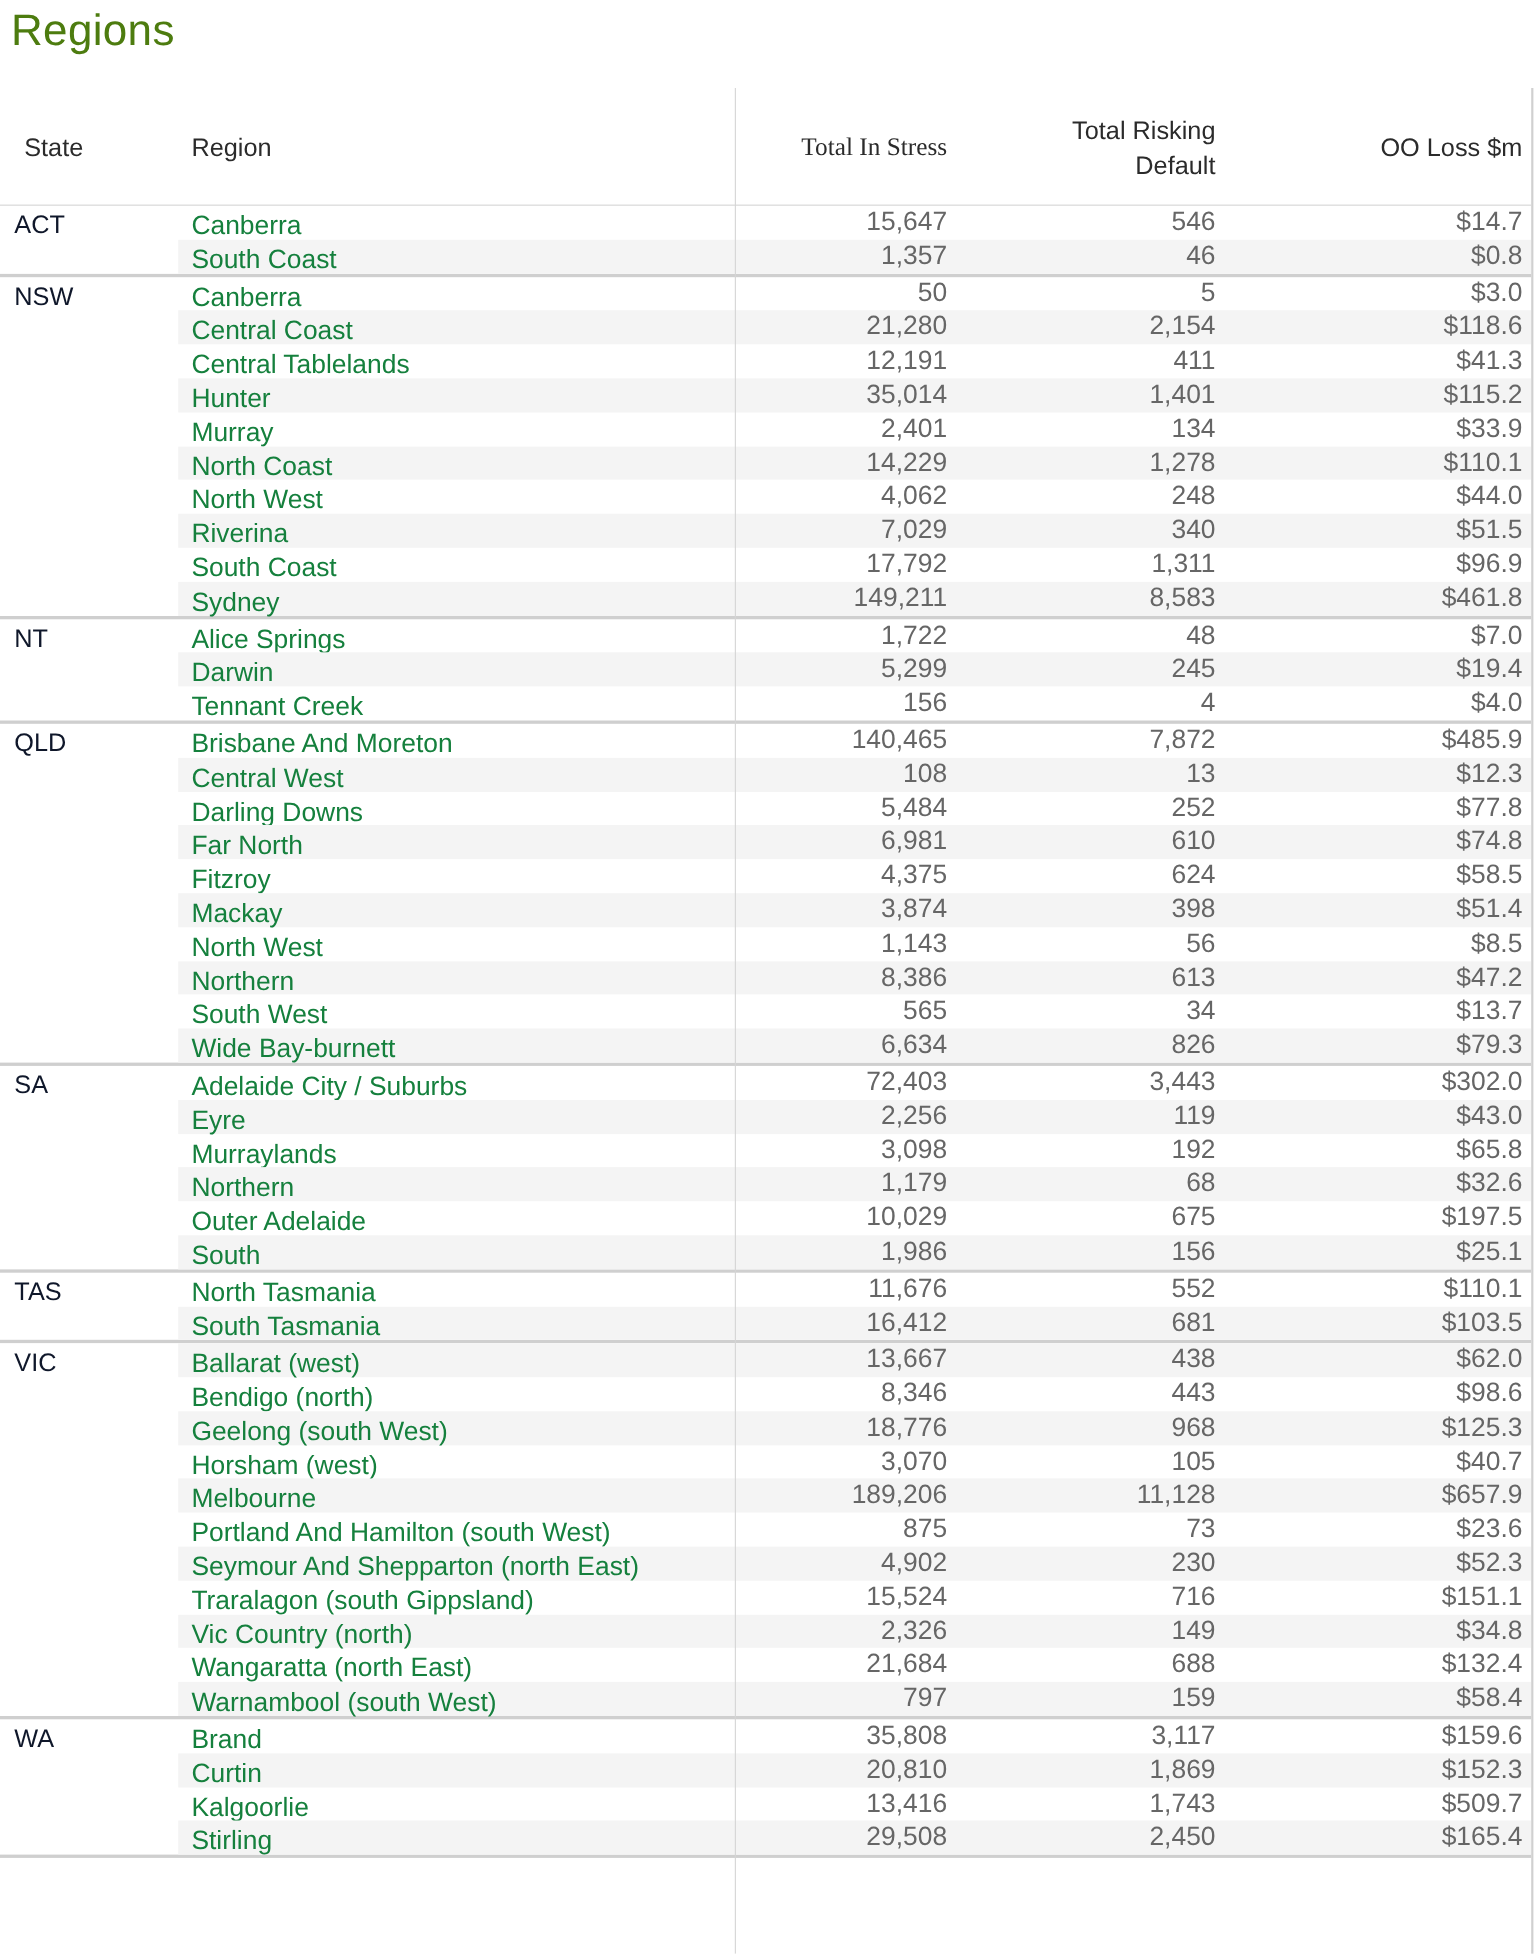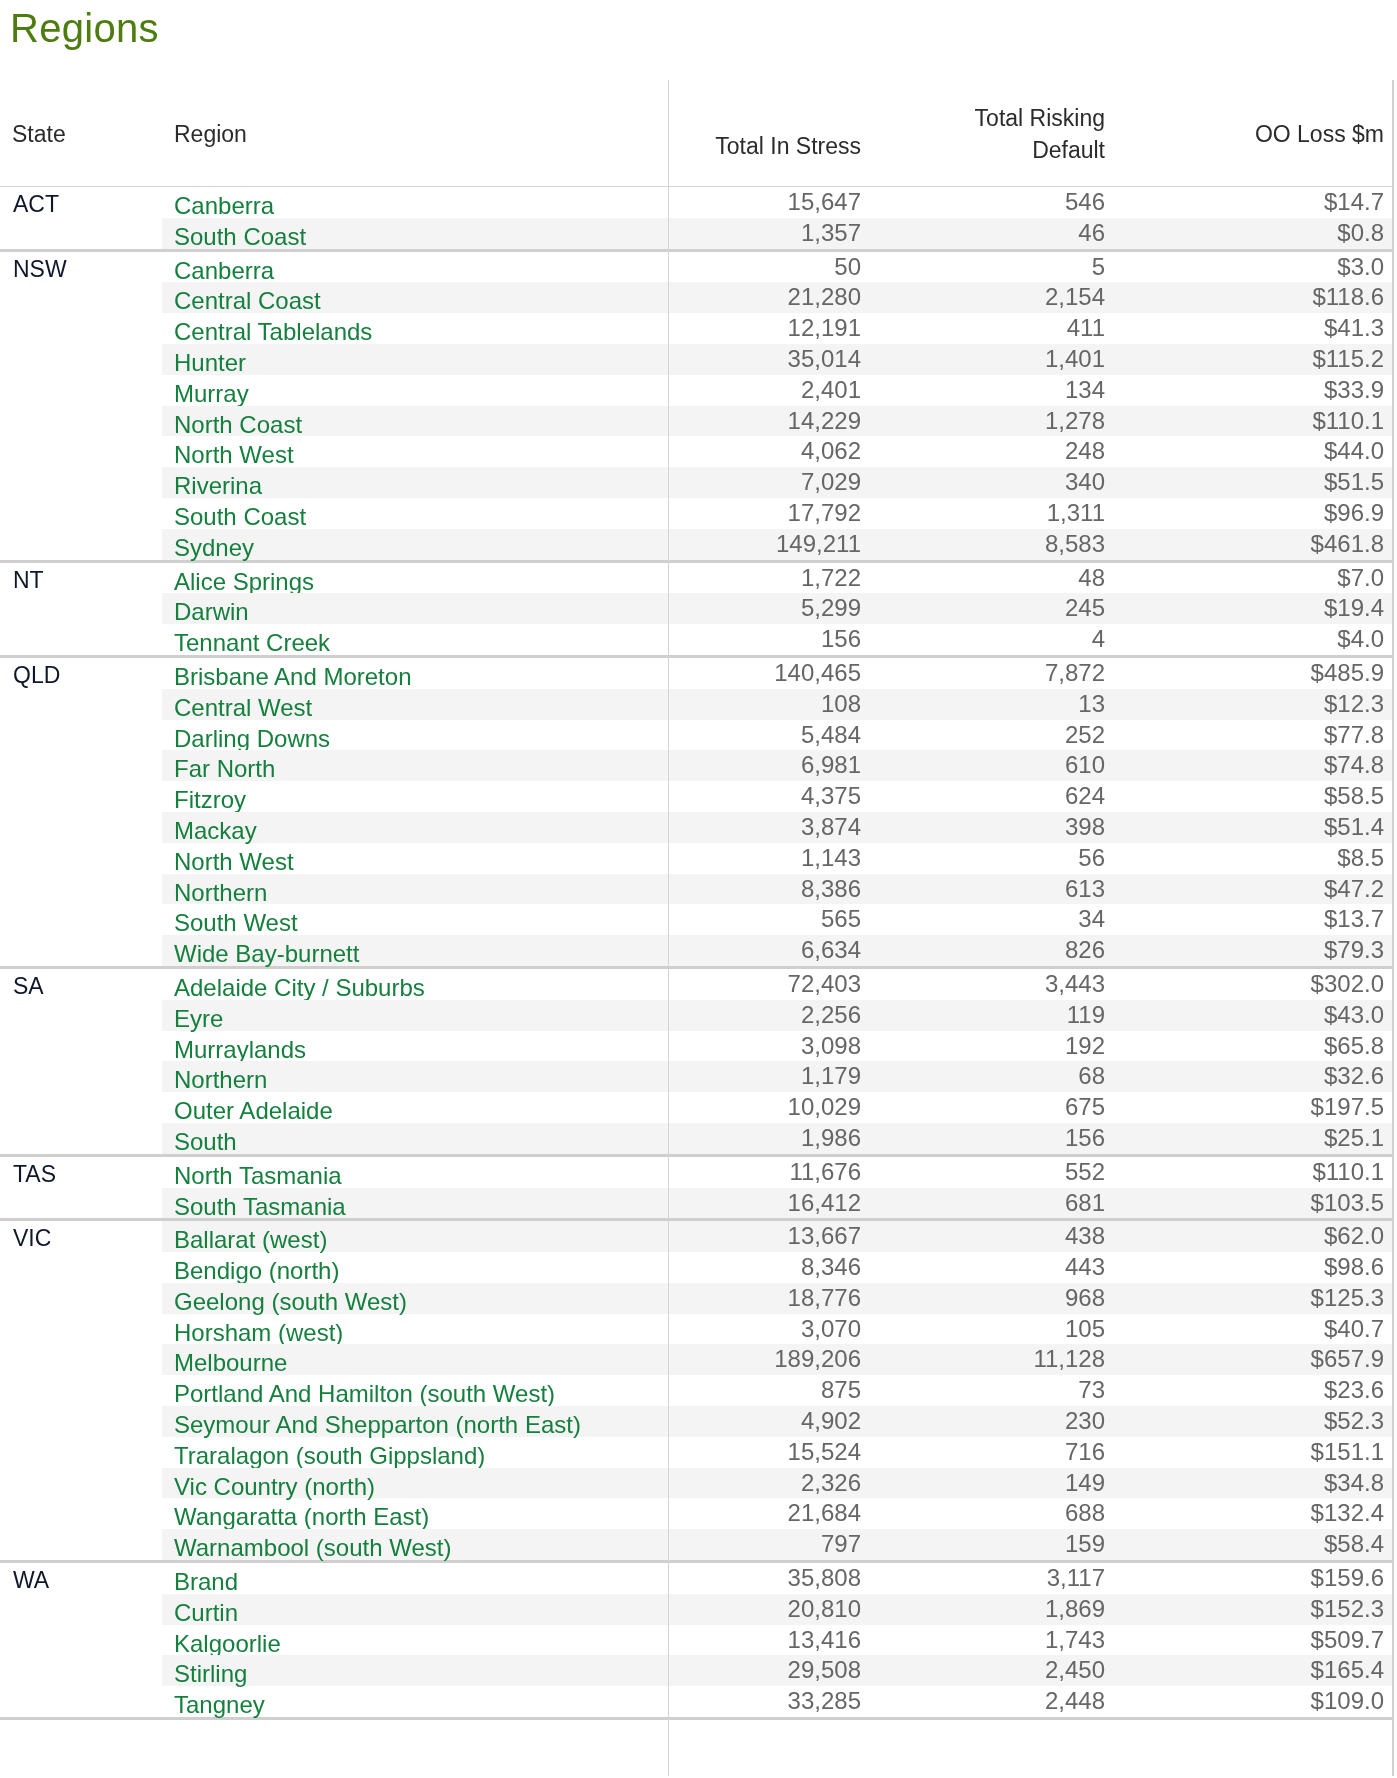--- a/index.html
+++ b/index.html
@@ -3,23 +3,23 @@
   <meta charset="utf-8">
   <style>
     html, body { margin: 0; padding: 0; background: #ffffff; }
     body { width: 1397px; height: 1778px; position: relative; overflow: hidden;
            font-family: "Liberation Sans", sans-serif; color: #333; }
     .title { position: absolute; left: 10px; top: 6px; font-size: 40px; color: #4d7c0f;
              font-weight: normal; letter-spacing: 0.3px; }
     .table { position: absolute; left: 0; top: 80px; width: 1392px; }
     .hdr { position: relative; height: 106px; border-bottom: 1px solid #d4d4d4; }
     .hdr .h { position: absolute; font-size: 23px; color: #2b2b2b; line-height: 32px; }
-    .hdr .h-state { left: 12px; top: 38px; }
+    .hdr .h-state { left: 22px; top: 38px; }
     .hdr .h-region { left: 174px; top: 38px; }
-    .hdr .h-stress { right: 531px; top: 50px; text-align: right; }
+    .hdr .h-stress { right: 531px; top: 38px; text-align: right; font-family: Liberation Serif, serif; }
     .hdr .h-risk { right: 287px; top: 22px; text-align: right; width: 200px; }
     .hdr .h-loss { right: 8px; top: 38px; text-align: right; }
     .vline { position: absolute; left: 668px; top: 80px; width: 1px; height: 1696px; background: #d4d4d4; }
     .rline { position: absolute; left: 1392px; top: 80px; width: 2px; height: 1696px; background: #d0d0d0; }
     .group { position: relative; border-bottom: 3px solid #cfcfcf; }
     .state { position: absolute; left: 13px; top: 2px; font-size: 23px; color: #0f172a; line-height: 30px; }
     .row { position: relative; height: 30.8px; margin-left: 162px; }
     .row.alt { background: #f4f4f4; }
     .row .c { position: absolute; top: 4px; line-height: 30.8px; font-size: 24px; color: #15803d; white-space: nowrap; }
     .row .region { left: 12px; }
@@ -349,24 +349,18 @@
           <div class="num n1">13,416</div>
           <div class="num n2">1,743</div>
           <div class="num n3">$509.7</div>
         </div>
         <div class="row alt">
           <div class="c region">Stirling</div>
           <div class="num n1">29,508</div>
           <div class="num n2">2,450</div>
           <div class="num n3">$165.4</div>
         </div>
-        <div class="row">
-          <div class="c region">Tangney</div>
-          <div class="num n1">33,285</div>
-          <div class="num n2">2,448</div>
-          <div class="num n3">$109.0</div>
-        </div>
       </div>
     </div>
 
 </div>
 <div class="vline"></div>
 <div class="rline"></div>
 
 </body></html>

